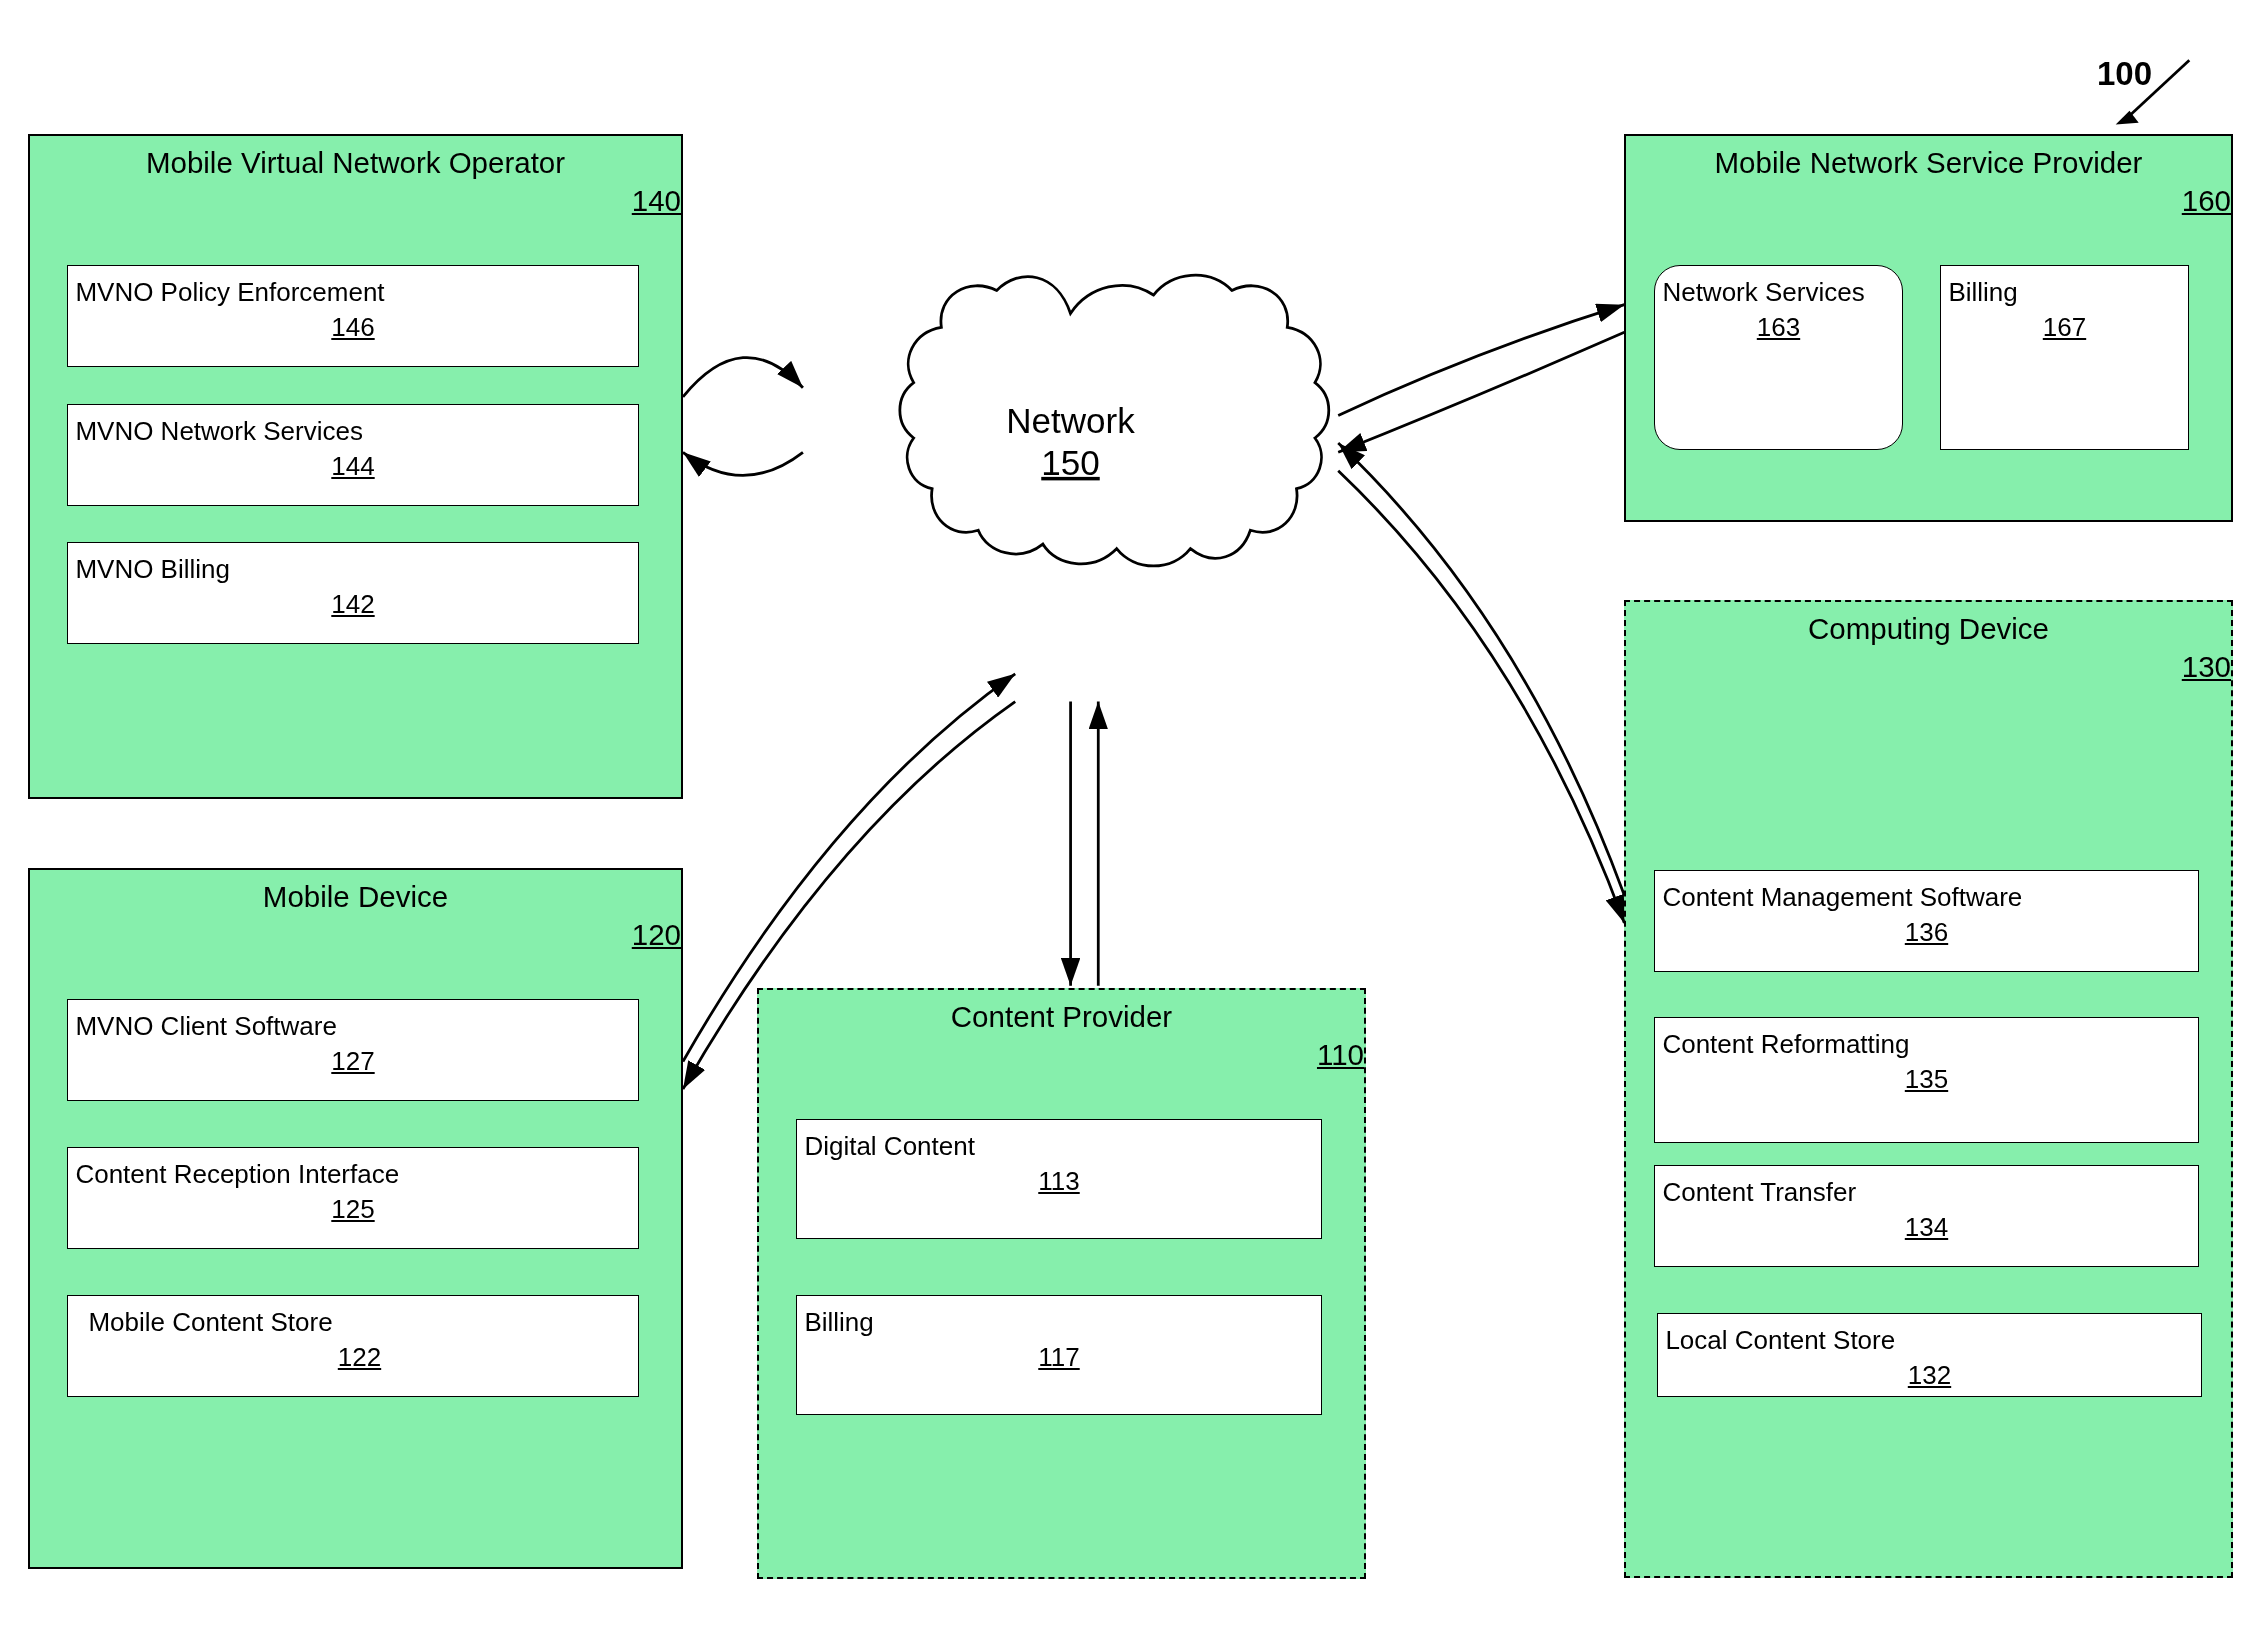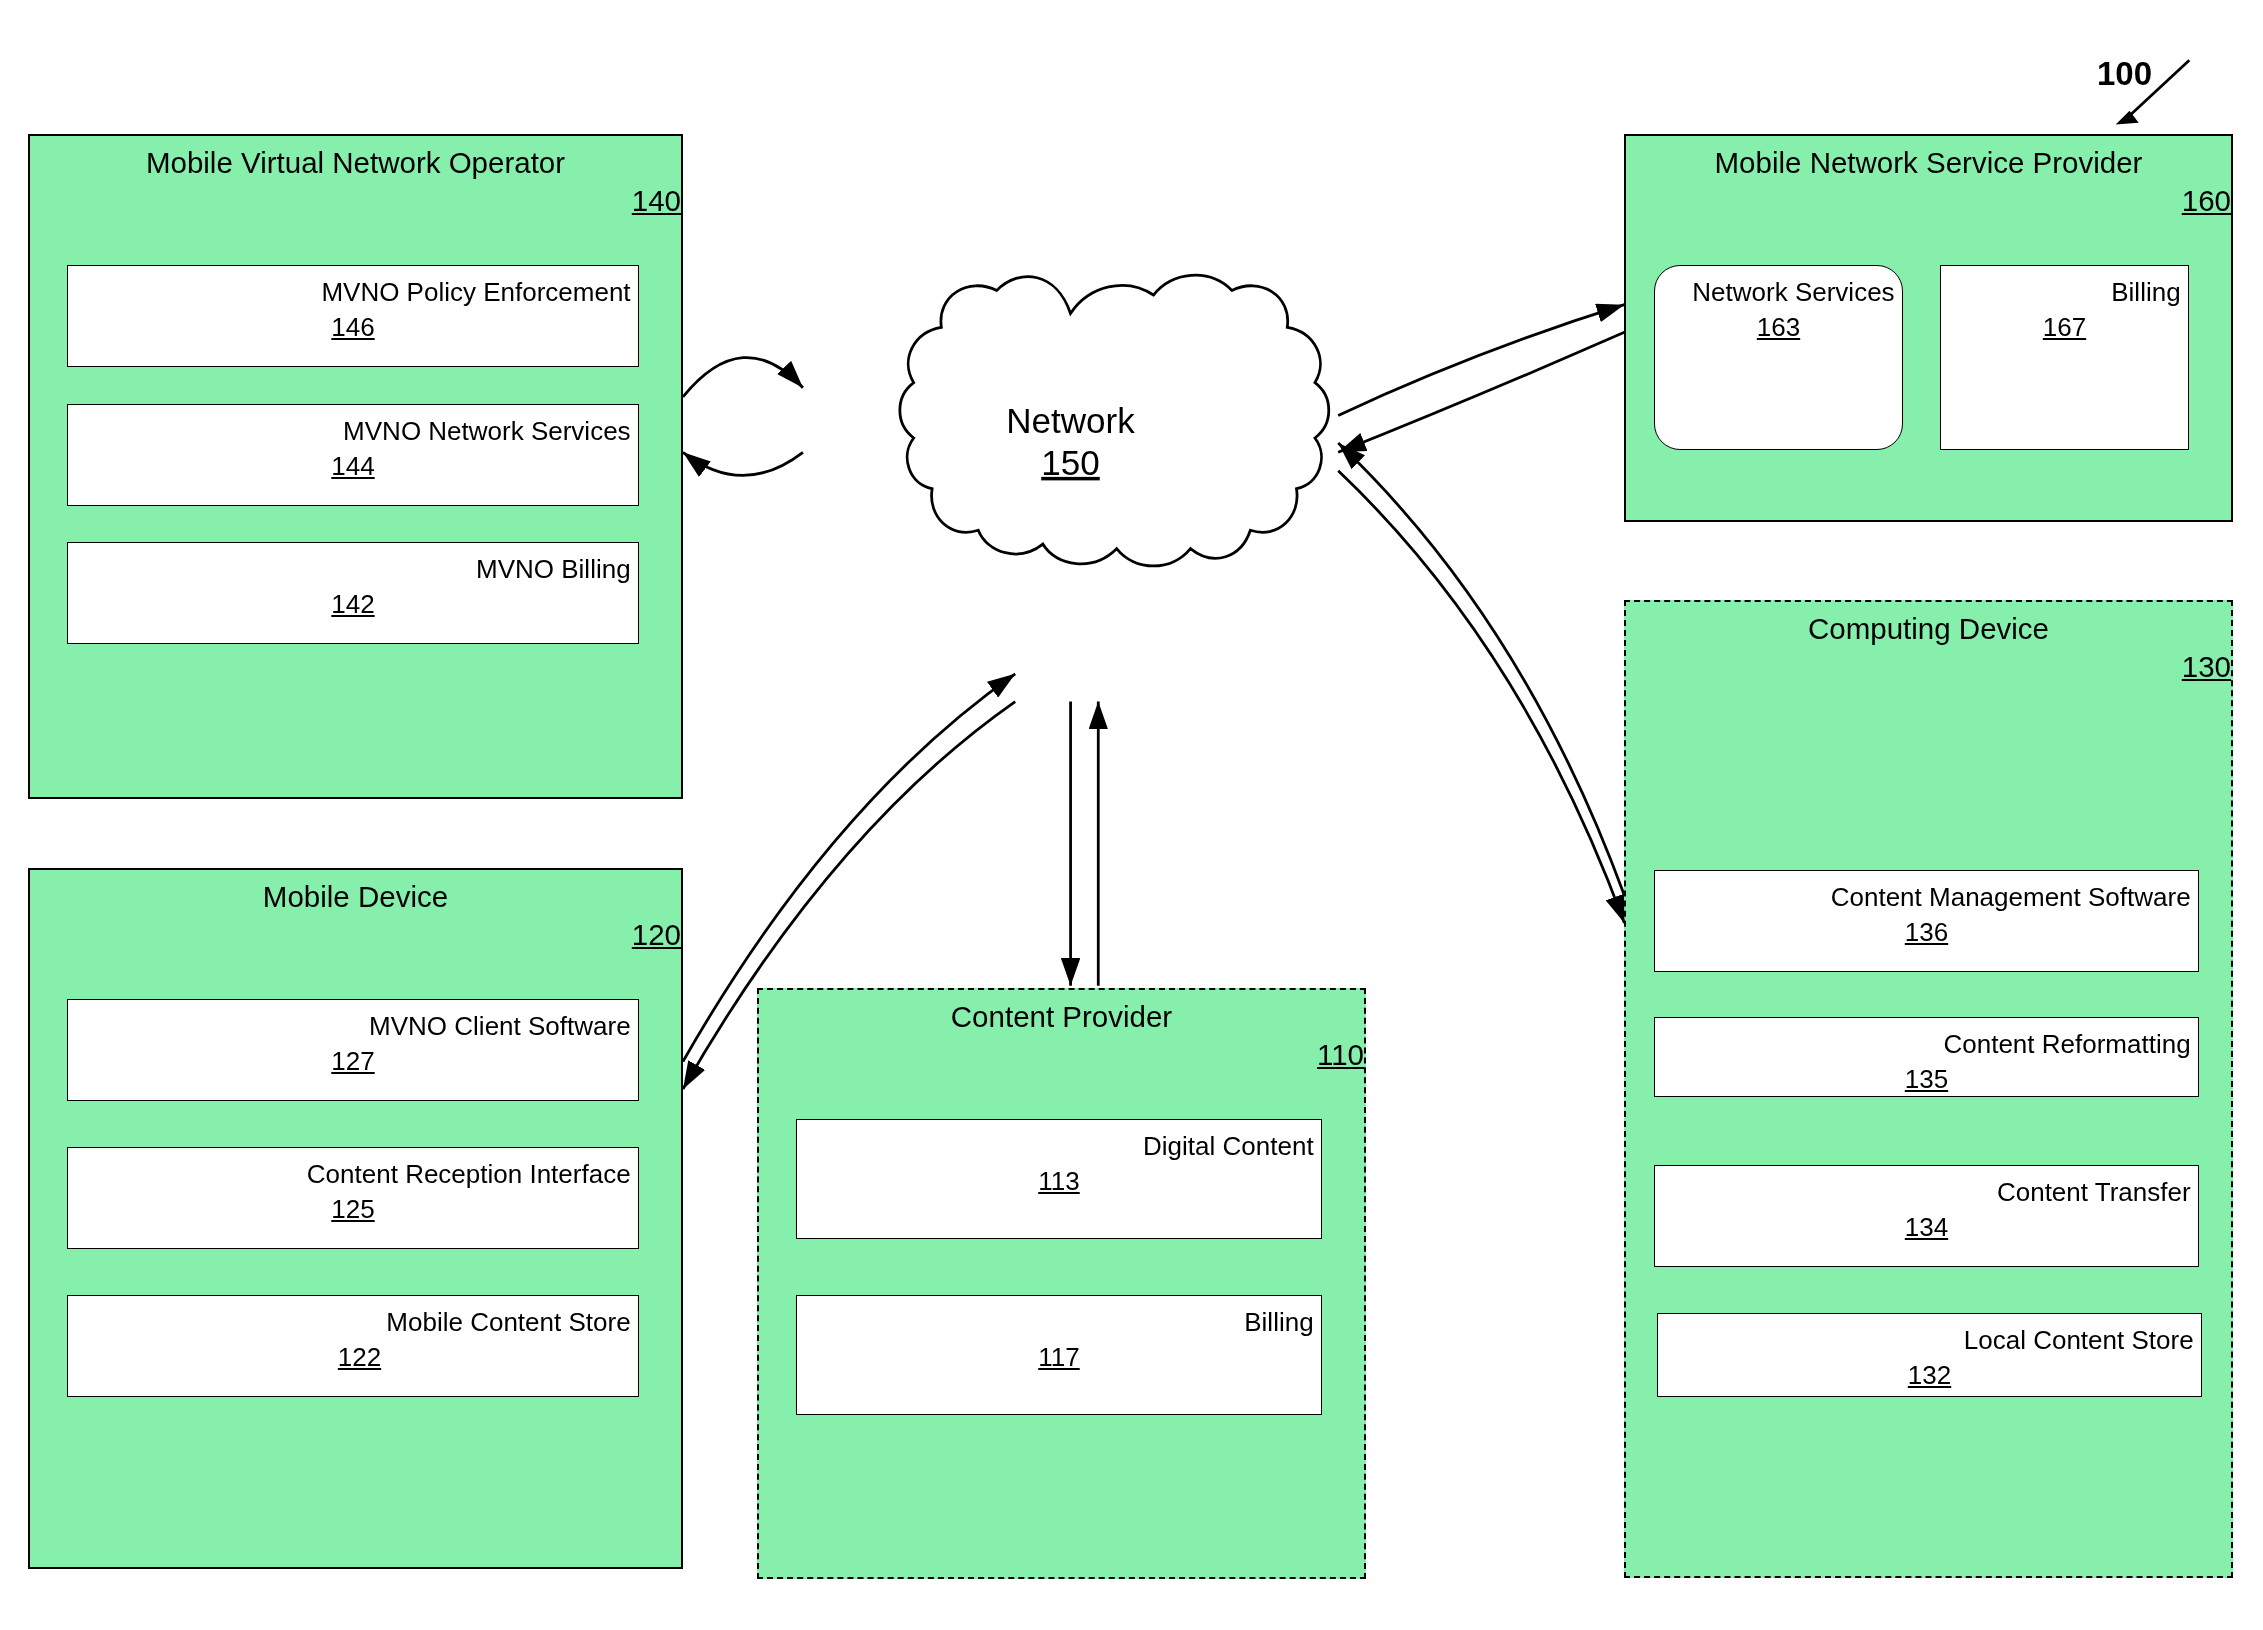--- a/index.html
+++ b/index.html
@@ -62,21 +62,21 @@
     }
 
     .inner-box {
       position: absolute;
       border: 1.8px solid #000;
       background: #fff;
     }
 
     .inner-box-title {
       font-size: 26px;
-      text-align: right;
+      text-align: left;
       padding: 11px 7.4px 3.7px 7.4px;
       line-height: 1.2;
     }
 
     .inner-box-number {
       font-size: 26px;
       text-align: center;
       text-decoration: underline;
       padding-bottom: 7.4px;
     }
@@ -165,21 +165,21 @@
   <div class="box dashed" style="left:1624px; top:600px; width:609px; height:978px;">
     <div class="box-title">Computing Device</div>
     <div class="box-number">130</div>
 
 
     <div class="inner-box" style="left:28px; top:268px; width:545px; height:102px;">
       <div class="inner-box-title">Content Management Software</div>
       <div class="inner-box-number">136</div>
     </div>
 
-    <div class="inner-box" style="left:28px; top:415px; width:545px; height:80px;">
+    <div class="inner-box" style="left:28px; top:415px; width:545px; height:126px;">
       <div class="inner-box-title">Content Reformatting</div>
       <div class="inner-box-number">135</div>
     </div>
 
     <div class="inner-box" style="left:28px; top:563px; width:545px; height:102px;">
       <div class="inner-box-title">Content Transfer</div>
       <div class="inner-box-number">134</div>
     </div>
 
     <div class="inner-box" style="left:31px; top:711px; width:545px; height:84px;">

